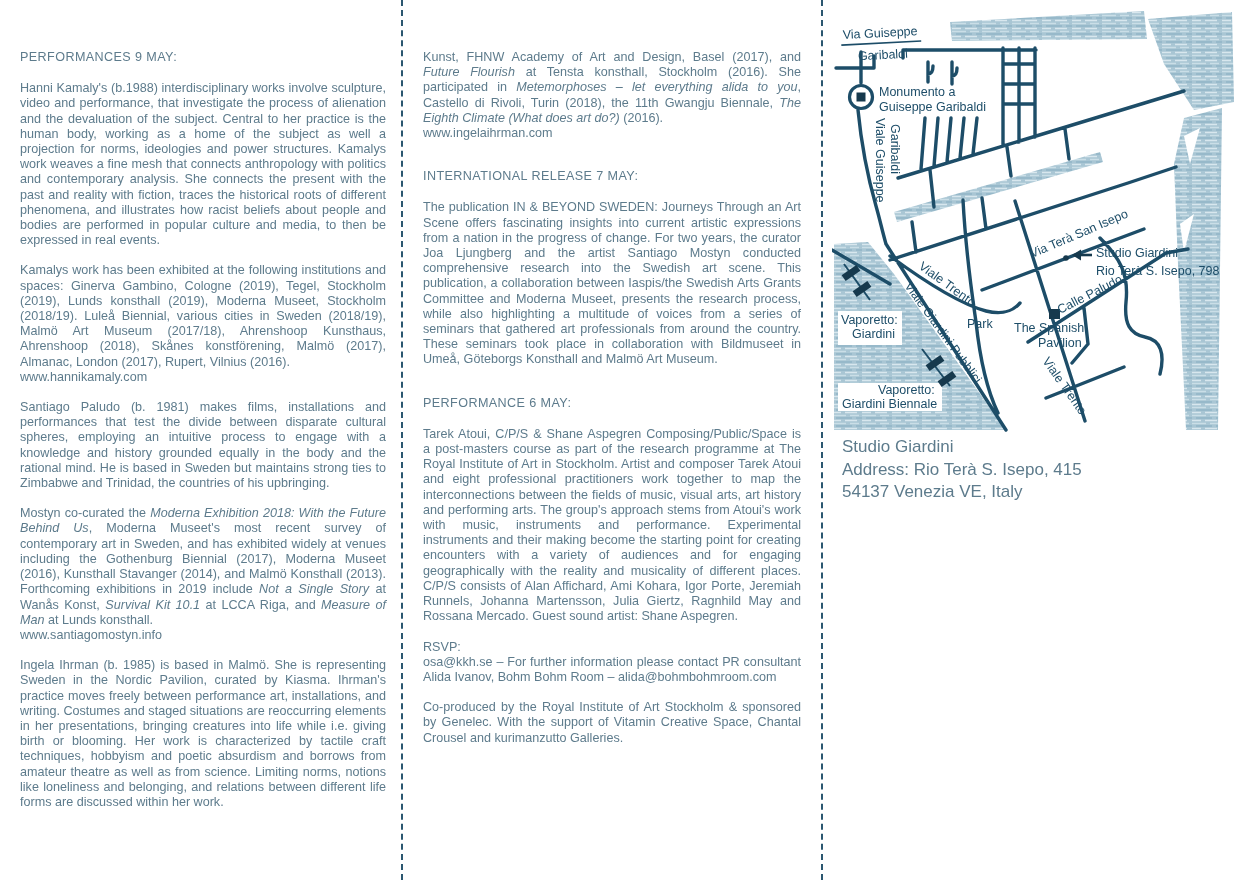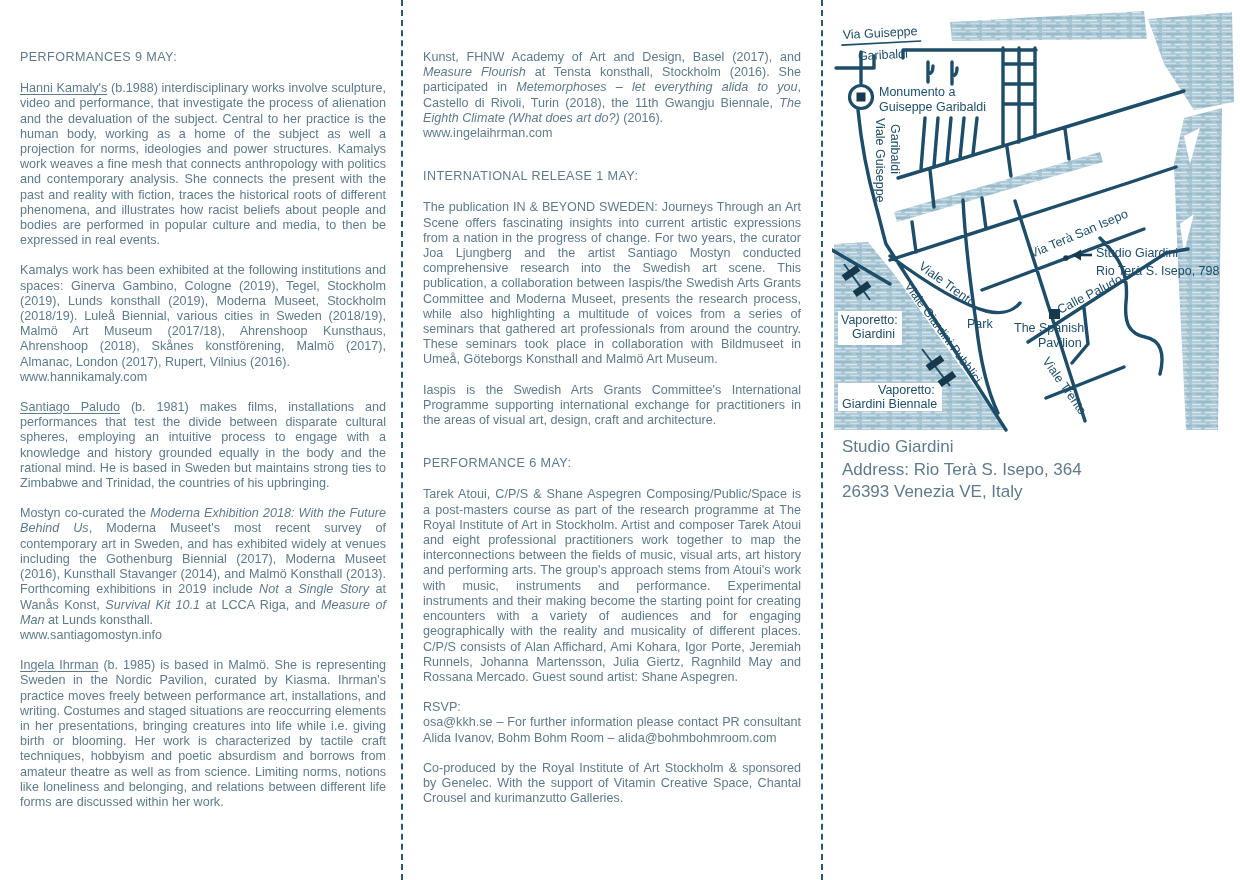--- a/index.html
+++ b/index.html
@@ -6,21 +6,21 @@
   body{width:1240px;height:880px;position:relative;overflow:hidden;
        font-family:"Liberation Sans",sans-serif;}
   .page{position:absolute;inset:0;background:#fff;}
   .col{position:absolute;top:17px;color:#5d7b8c;font-size:12.6px;line-height:15.2px;margin-top:33px;}
   .col1{left:20px;width:366px;}
   .col2{left:423px;width:378px;}
   .col p{margin:0 0 15px 0;text-align:justify;}
   .col p:last-child{margin-bottom:0;}
   .col h2{font-size:12.6px;font-weight:normal;letter-spacing:.4px;margin:0 0 16px 0;color:#5d7b8c;}
   .col h2.gap{margin-top:28px;}
-  .u{text-decoration:underline;text-underline-offset:2px;}
+  .u{text-underline-offset:2px;}
   .i{font-style:italic;}
   .divider{position:absolute;top:0;height:880px;width:0;border-left:2px dashed #2b5770;}
   .d1{left:401px;} .d2{left:821px;}
   .map{position:absolute;left:832px;top:6px;width:408px;height:426px;}
   .address{position:absolute;left:842px;top:436px;color:#5d7b8c;font-size:17px;line-height:22.5px;}
   svg text{font-family:"Liberation Sans",sans-serif;font-size:12.5px;fill:#1d4d68;}
 </style>
 </head>
 <body>
 
@@ -31,24 +31,23 @@
     <p><span class="u">Hanni Kamaly's</span> (b.1988) interdisciplinary works involve sculpture, video and performance, that investigate the process of alienation and the devaluation of the subject. Central to her practice is the human body, working as a home of the subject as well a projection for norms, ideologies and power structures. Kamalys work weaves a fine mesh that connects anthropology with politics and contemporary analysis. She connects the present with the past and reality with fiction, traces the historical roots of different phenomena, and illustrates how racist beliefs about people and bodies are performed in popular culture and media, to then be expressed in real events.</p>
     <p>Kamalys work has been exhibited at the following institutions and spaces: Ginerva Gambino, Cologne (2019), Tegel, Stockholm (2019), Lunds konsthall (2019), Moderna Museet, Stockholm (2018/19). Luleå Biennial, various cities in Sweden (2018/19), Malmö Art Museum (2017/18), Ahrenshoop Kunsthaus, Ahrenshoop (2018), Skånes konstförening, Malmö (2017), Almanac, London (2017), Rupert, Vilnius (2016).<br>www.hannikamaly.com</p>
     <p><span class="u">Santiago Paludo</span> (b. 1981) makes films, installations and performances that test the divide between disparate cultural spheres, employing an intuitive process to engage with a knowledge and history grounded equally in the body and the rational mind. He is based in Sweden but maintains strong ties to Zimbabwe and Trinidad, the countries of his upbringing.</p>
     <p>Mostyn co-curated the <span class="i">Moderna Exhibition 2018: With the Future Behind Us</span>, Moderna Museet's most recent survey of contemporary art in Sweden, and has exhibited widely at venues including the Gothenburg Biennial (2017), Moderna Museet (2016), Kunsthall Stavanger (2014), and Malmö Konsthall (2013). Forthcoming exhibitions in 2019 include <span class="i">Not a Single Story</span> at Wanås Konst, <span class="i">Survival Kit 10.1</span> at LCCA Riga, and <span class="i">Measure of Man</span> at Lunds konsthall.<br>www.santiagomostyn.info</p>
     <p><span class="u">Ingela Ihrman</span> (b. 1985) is based in Malmö. She is representing Sweden in the Nordic Pavilion, curated by Kiasma. Ihrman's practice moves freely between performance art, installations, and writing. Costumes and staged situations are reoccurring elements in her presentations, bringing creatures into life while i.e. giving birth or blooming. Her work is characterized by tactile craft techniques, hobbyism and poetic absurdism and borrows from amateur theatre as well as from science. Limiting norms, notions like loneliness and belonging, and relations between different life forms are discussed within her work.</p>
   </div>
 
   <div class="divider d1"></div>
 
   <div class="col col2">
-    <p>Kunst, FHNW Academy of Art and Design, Basel (2017), and <span class="i">Measure Flourish</span> at Tensta konsthall, Stockholm (2016). She participated in <span class="i">Metemorphoses – let everything alida to you</span>, Castello di Rivoli, Turin (2018), the 11th Gwangju Biennale, <span class="i">The Eighth Climate (What does art do?)</span> (2016).<br>www.ingelaihrman.com</p>
-    <h2 class="gap">INTERNATIONAL RELEASE 1 MAY:</h2>
+    <p>Kunst, FHNW Academy of Art and Design, Basel (2017), and <span class="i">Future Flourish</span> at Tensta konsthall, Stockholm (2016). She participated in <span class="i">Metemorphoses – let everything alida to you</span>, Castello di Rivoli, Turin (2018), the 11th Gwangju Biennale, <span class="i">The Eighth Climate (What does art do?)</span> (2016).<br>www.ingelaihrman.com</p>
+    <h2 class="gap">INTERNATIONAL RELEASE 7 MAY:</h2>
     <p>The publication IN &amp; BEYOND SWEDEN: Journeys Through an Art Scene offers fascinating insights into current artistic expressions from a nation in the progress of change. For two years, the curator Joa Ljungberg and the artist Santiago Mostyn conducted comprehensive research into the Swedish art scene. This publication, a collaboration between Iaspis/the Swedish Arts Grants Committee and Moderna Museet, presents the research process, while also highlighting a multitude of voices from a series of seminars that gathered art professionals from around the country. These seminars took place in collaboration with Bildmuseet in Umeå, Göteborgs Konsthall and Malmö Art Museum.</p>
-    <p>Iaspis is the Swedish Arts Grants Committee's International Programme supporting international exchange for practitioners in the areas of visual art, design, craft and architecture.</p>
     <h2 class="gap">PERFORMANCE 6 MAY:</h2>
     <p>Tarek Atoui, C/P/S &amp; Shane Aspegren Composing/Public/Space is a post-masters course as part of the research programme at The Royal Institute of Art in Stockholm. Artist and composer Tarek Atoui and eight professional practitioners work together to map the interconnections between the fields of music, visual arts, art history and performing arts. The group's approach stems from Atoui's work with music, instruments and performance. Experimental instruments and their making become the starting point for creating encounters with a variety of audiences and for engaging geographically with the reality and musicality of different places. C/P/S consists of Alan Affichard, Ami Kohara, Igor Porte, Jeremiah Runnels, Johanna Martensson, Julia Giertz, Ragnhild May and Rossana Mercado. Guest sound artist: Shane Aspegren.</p>
     <p>RSVP:<br>osa@kkh.se – For further information please contact PR consultant Alida Ivanov, Bohm Bohm Room – alida@bohmbohmroom.com</p>
     <p>Co-produced by the Royal Institute of Art Stockholm &amp; sponsored by Genelec. With the support of Vitamin Creative Space, Chantal Crousel and kurimanzutto Galleries.</p>
   </div>
 
   <div class="divider d2"></div>
 
   <div class="map">
     <svg width="408" height="426" viewBox="0 0 408 426" xmlns="http://www.w3.org/2000/svg">
@@ -156,17 +155,17 @@
       <text x="206" y="341">Pavilion</text>
       <text x="9" y="318">Vaporetto:</text>
       <text x="20" y="332">Giardini</text>
       <text x="46" y="388">Vaporetto:</text>
       <text x="10" y="402">Giardini Biennale</text>
     </svg>
   </div>
 
   <div class="address">
     <div>Studio Giardini</div>
-    <div>Address: Rio Terà S. Isepo, 364</div>
-    <div>26393 Venezia VE, Italy</div>
+    <div>Address: Rio Terà S. Isepo, 415</div>
+    <div>54137 Venezia VE, Italy</div>
   </div>
 
 </div>
 
 </body></html>

